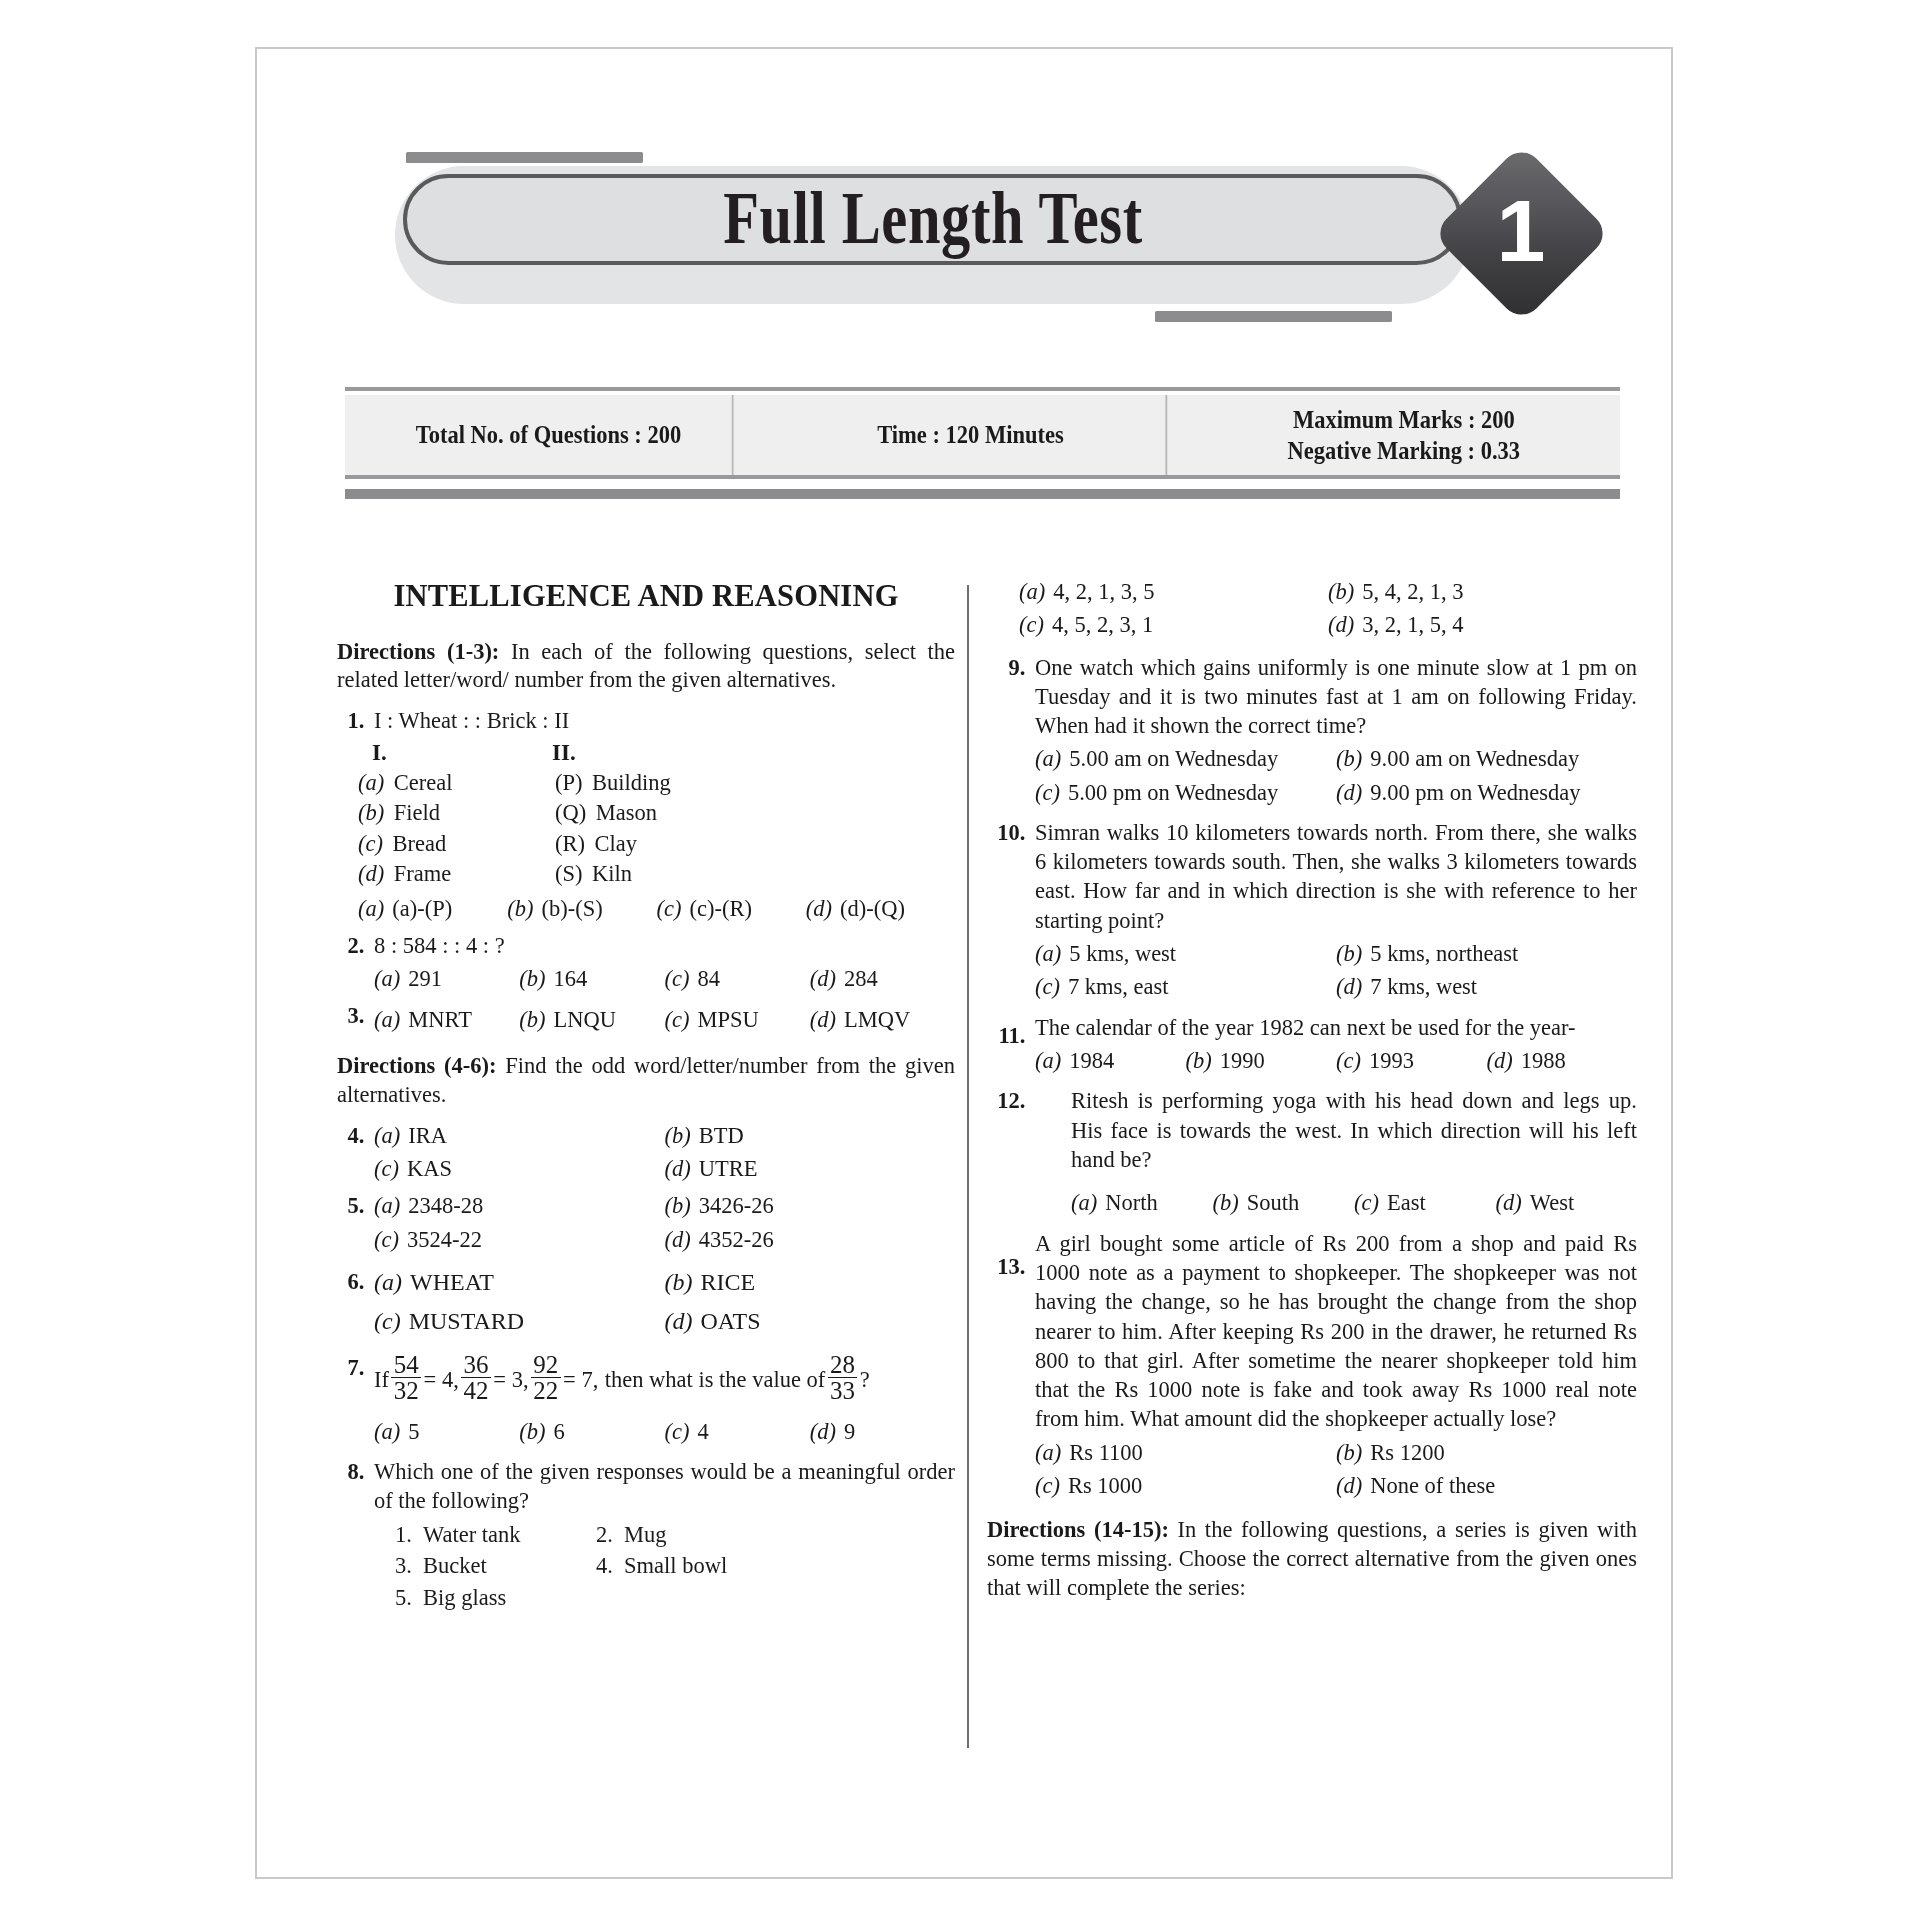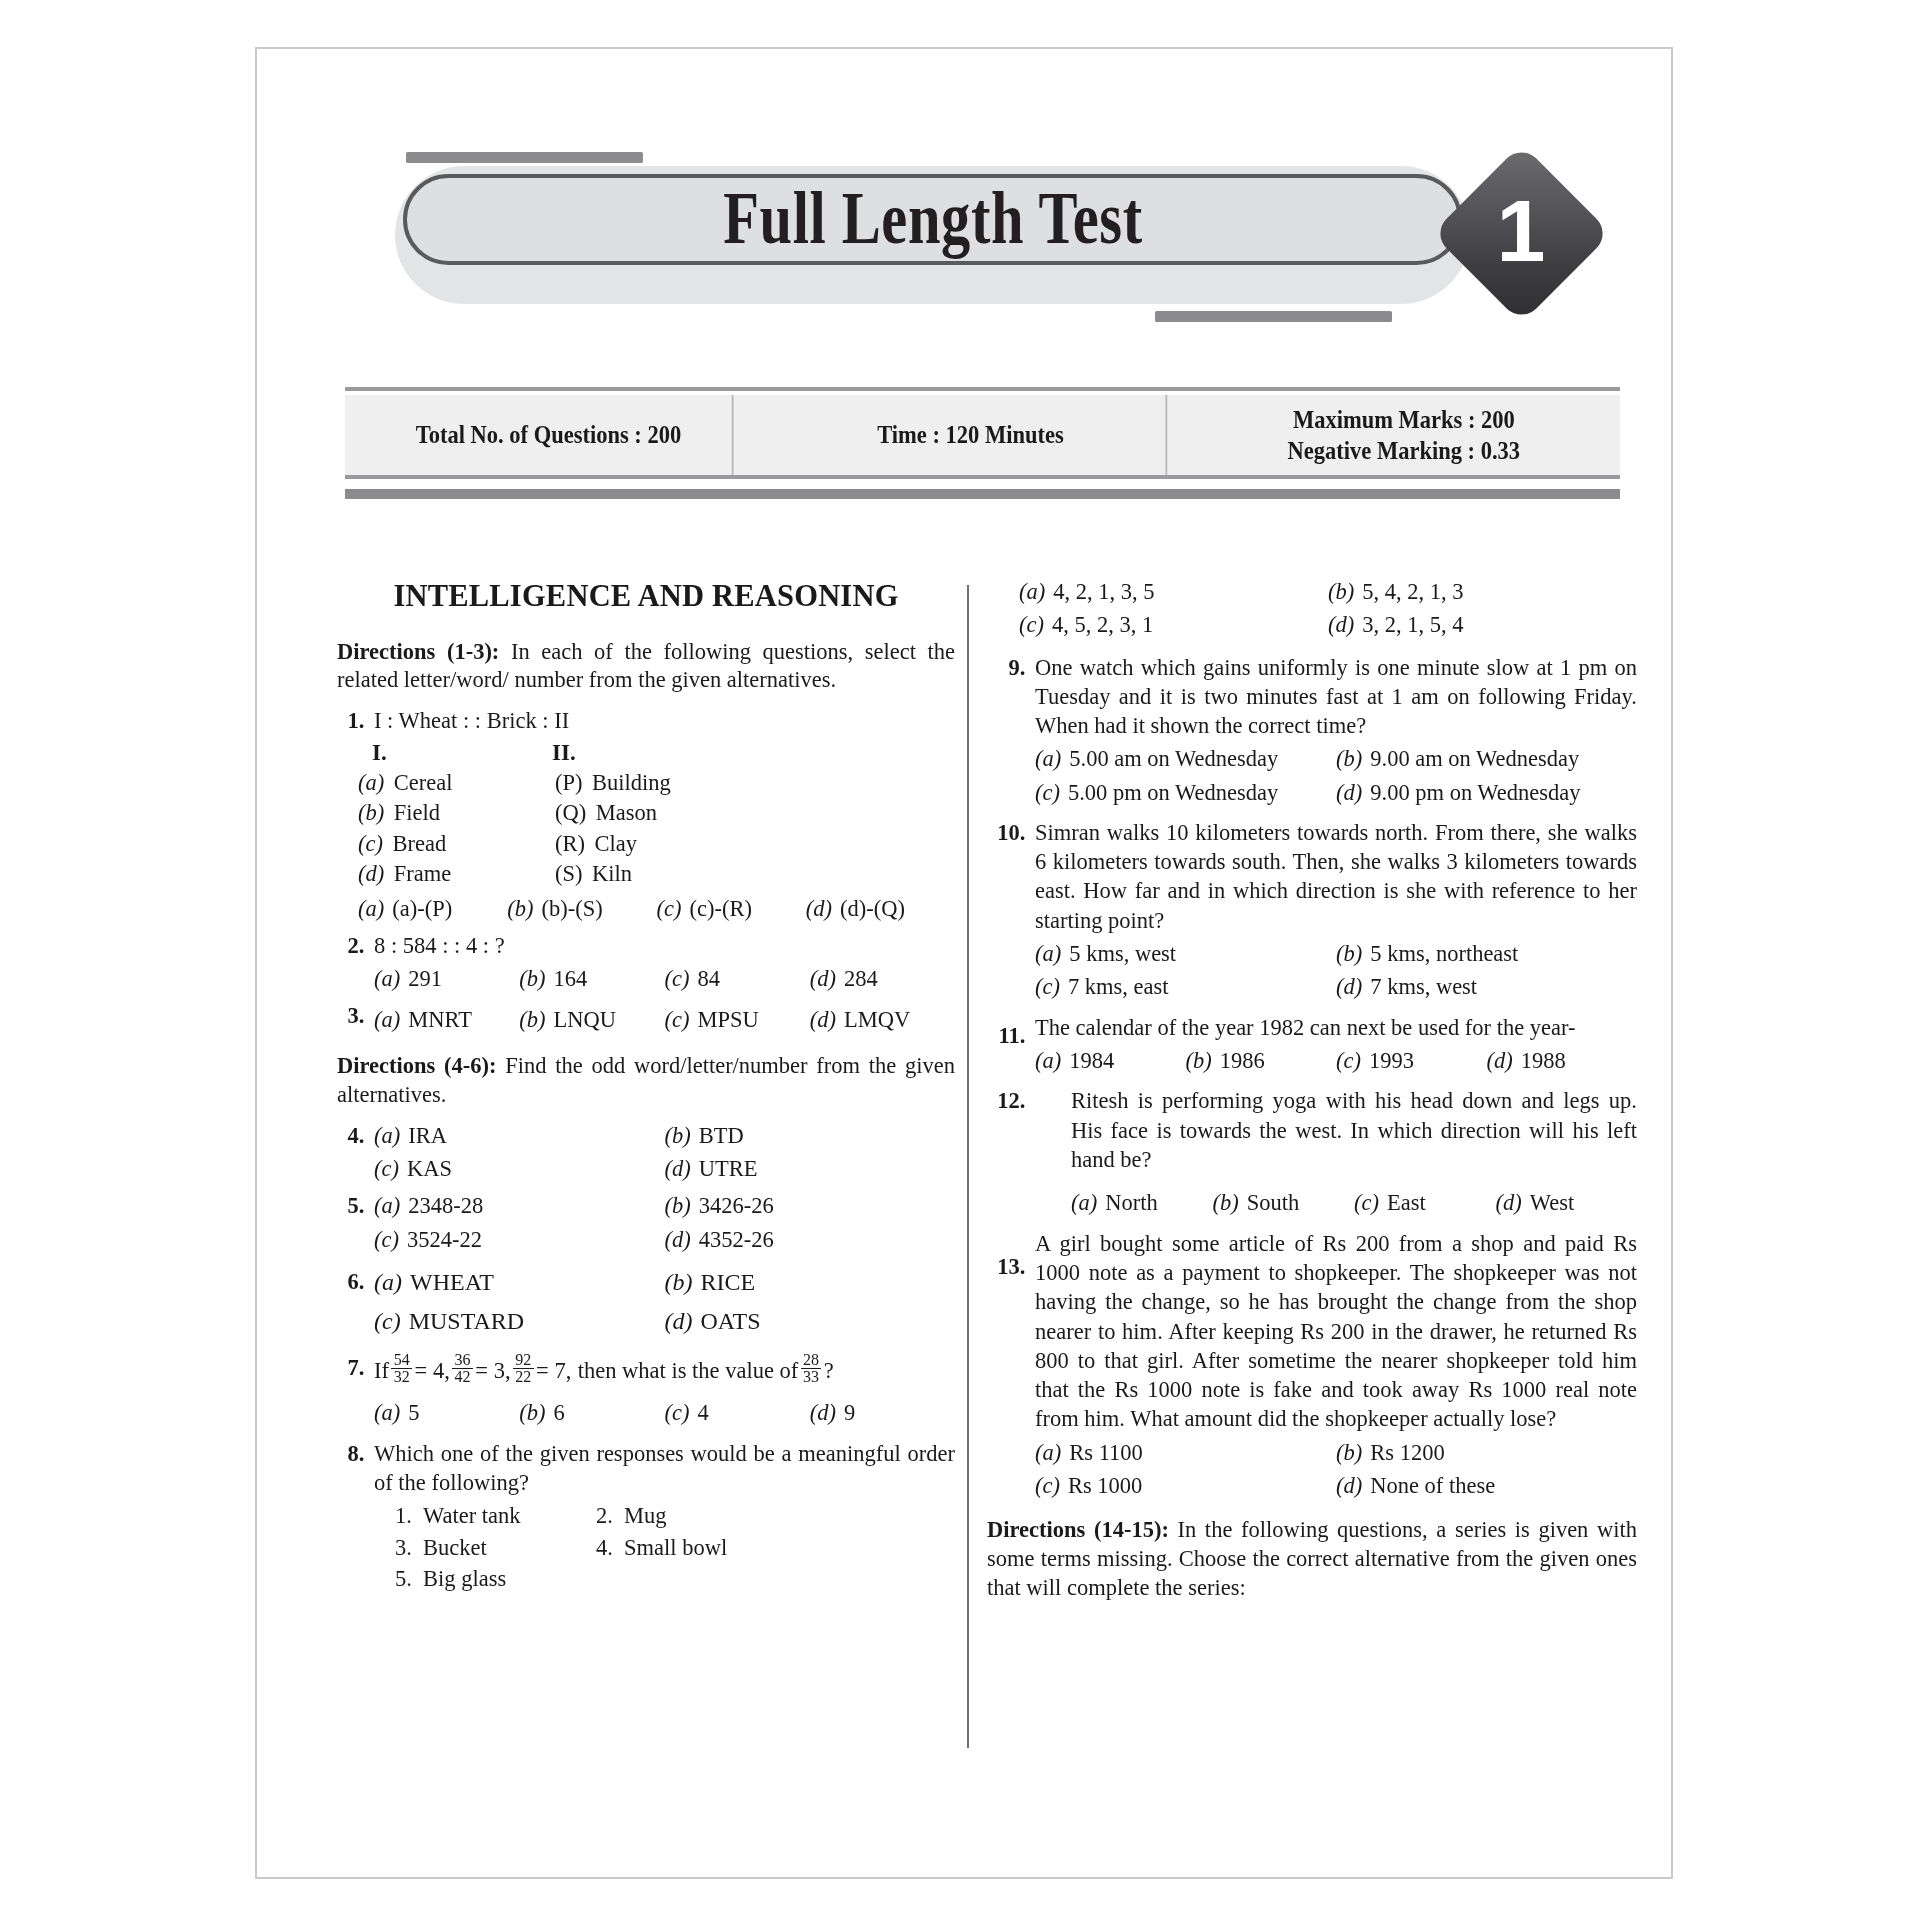--- a/index.html
+++ b/index.html
@@ -280,21 +280,21 @@
   .numrow > div { width: 201px; display: flex; }
   .numrow .lab { flex: 0 0 auto; padding-right: 11.2px; }
 
   
   .frac {
     display: inline-flex;
     flex-direction: column;
     vertical-align: middle;
     text-align: right;
     line-height: 1.02;
-    font-size: 16px;
+    font-size: 25px;
     margin: 0 2.4px;
     position: relative;
     top: -1.6px;
   }
   .frac .num { padding: 0 2.4px; }
   .frac .den { padding: 0 2.4px; border-top: 1.6px solid #1a1a1a; }
 
   .q7line { display: flex; align-items: center; flex-wrap: wrap; font-size: 22.5px; }
 </style>
 </head>
@@ -707,21 +707,21 @@
       <div class="q-num" style="width:48px;flex:0 0 48px;margin-top:8px;">11.</div>
       <div class="q-body">
         <div class="q-text">The calendar of the year 1982 can next be used for the year-</div>
         <div class="opt-row opt-4">
           <div class="opt">
               <span class="opt-lab">(a)</span>
               <span class="opt-val">1984</span>
             </div>
           <div class="opt">
               <span class="opt-lab">(b)</span>
-              <span class="opt-val">1986</span>
+              <span class="opt-val">1990</span>
             </div>
           <div class="opt">
               <span class="opt-lab">(c)</span>
               <span class="opt-val">1993</span>
             </div>
           <div class="opt">
               <span class="opt-lab">(d)</span>
               <span class="opt-val">1988</span>
             </div>
         </div>

